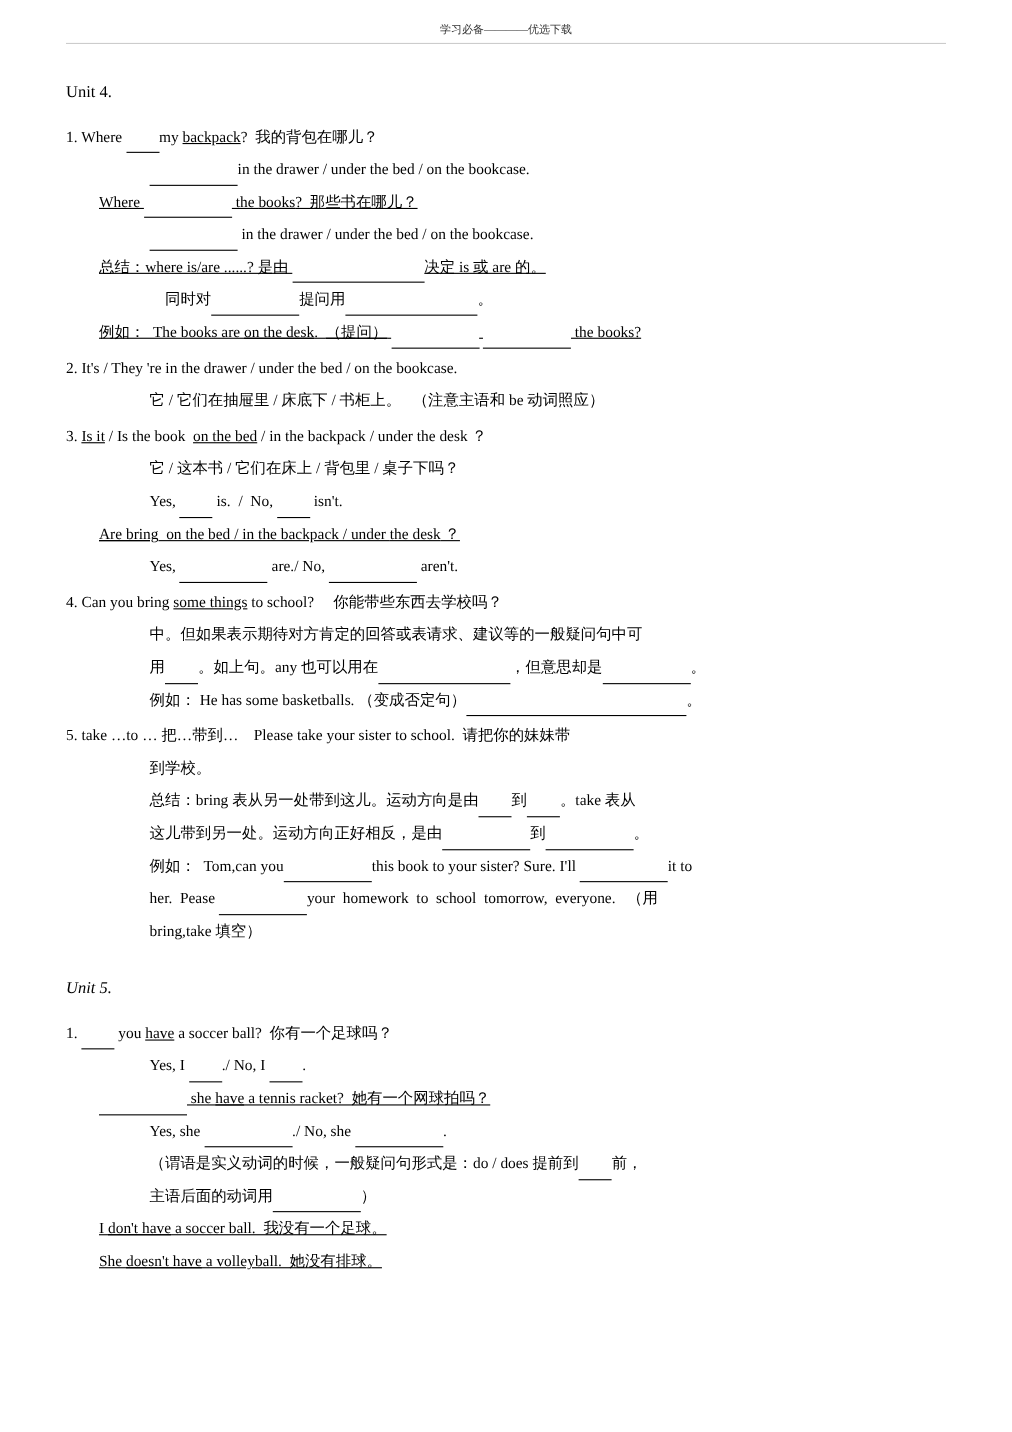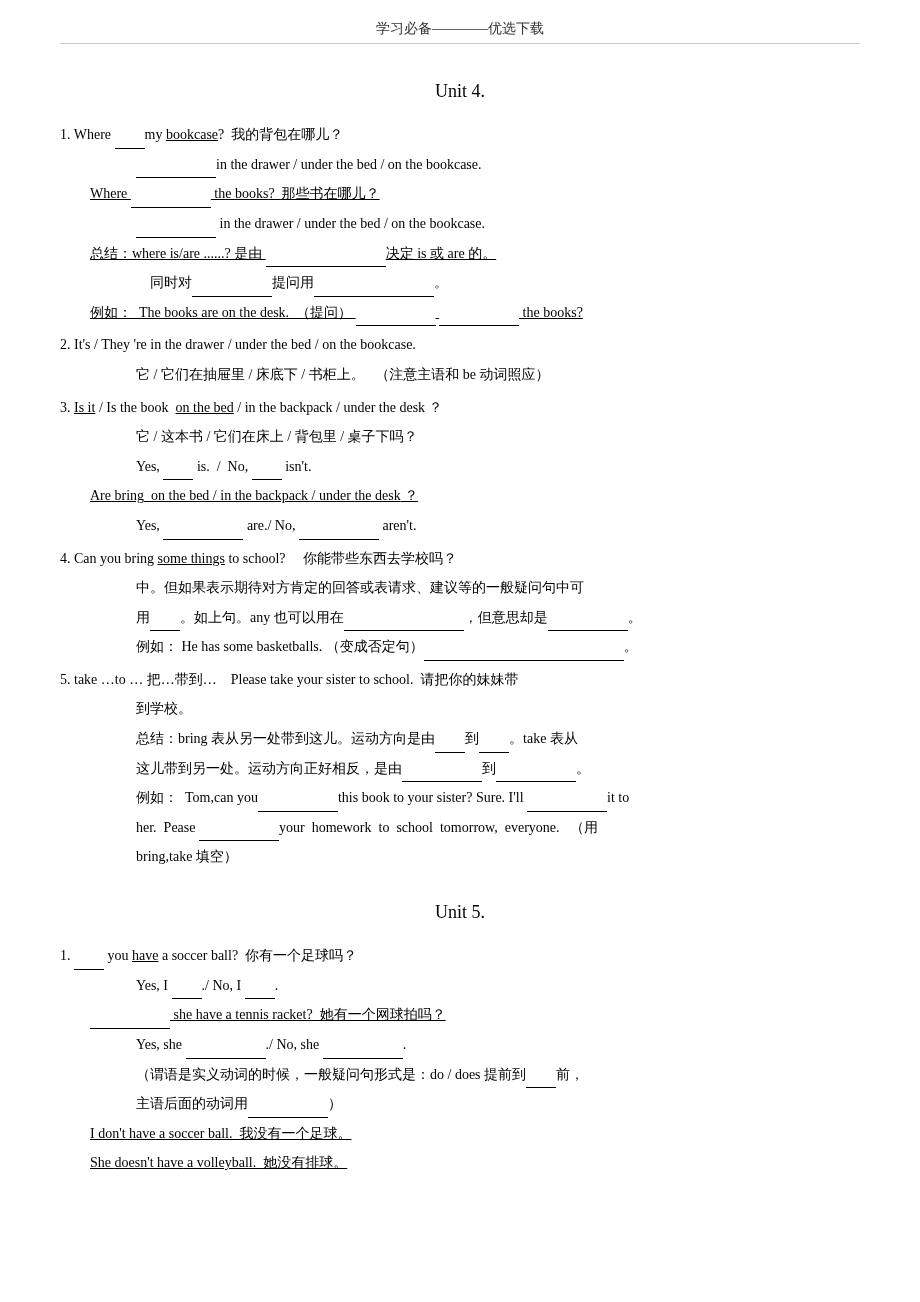--- a/index.html
+++ b/index.html
@@ -11,29 +11,28 @@
       background: #fff;
       font-family: "SimSun", "宋体", serif;
       font-size: 14px;
       color: #000;
       width: 920px;
       min-height: 1302px;
       padding: 20px 60px 40px 60px;
     }
     .header {
       text-align: center;
-      font-size: 14px;
+      font-size: 10px;
       color: #333;
       margin-bottom: 30px;
       border-bottom: 1px solid #ccc;
       padding-bottom: 5px;
     }
     .unit-title {
-      text-align: center;
-      font-size: 18px;
+      font-size: 15px;
       margin: 20px 0 14px 0;
       font-weight: normal;
     }
     .content {
       line-height: 1.9;
     }
     .item {
       margin-bottom: 6px;
     }
     .item-num {
@@ -83,21 +82,21 @@
   <span>学习必备————优选下载</span>
 </div>
 
 <div class="content">
 
   <div class="unit-title">
     <span>Unit 4.</span>
   </div>
 
   <div class="item">
-    <p><span class="item-num">1. </span>Where <span class="blank blank-sm"></span>my <span class="underline">bookcase</span>?&nbsp; 我的背包在哪儿？</p>
+    <p><span class="item-num">1. </span>Where <span class="blank blank-sm"></span>my <span class="underline">backpack</span>?&nbsp; 我的背包在哪儿？</p>
     <p class="indent2"><span class="blank blank-md"></span>in the drawer / under the bed / on the bookcase.</p>
     <p class="indent1">Where <span class="blank blank-md"></span> the <span class="underline">books</span>?&nbsp; 那些书在哪儿？</p>
     <p class="indent2"><span class="blank blank-md"></span> in the drawer / under the bed / on the bookcase.</p>
     <p class="indent1">总结：where is/are ......? 是由 <span class="blank blank-lg"></span>决定 is 或 are 的。</p>
     <p class="indent3">同时对<span class="blank blank-md"></span>提问用<span class="blank blank-lg"></span>。</p>
     <p class="indent1">例如：&nbsp; The books are <span class="underline">on the desk</span>. &nbsp;<span class="underline">（提问）</span> <span class="blank blank-md"></span> <span class="blank blank-md"></span> the books?</p>
   </div>
 
   <div class="item">
     <p><span class="item-num">2. </span>It's / They 're in the drawer / under the bed / on the bookcase.</p>
@@ -123,21 +122,21 @@
     <p><span class="item-num">5. </span>take …to … 把…带到…&nbsp;&nbsp;&nbsp; Please take your sister to school.&nbsp; 请把你的妹妹带</p>
     <p class="indent2">到学校。</p>
     <p class="indent2">总结：bring 表从另一处带到这儿。运动方向是由<span class="blank blank-sm"></span>到<span class="blank blank-sm"></span>。take 表从</p>
     <p class="indent2">这儿带到另一处。运动方向正好相反，是由<span class="blank blank-md"></span>到<span class="blank blank-md"></span>。</p>
     <p class="indent2">例如：&nbsp; Tom,can you<span class="blank blank-md"></span>this book to your sister? Sure. I'll <span class="blank blank-md"></span>it to</p>
     <p class="indent2">her.&nbsp; Pease <span class="blank blank-md"></span>your&nbsp; homework &nbsp;to &nbsp;school &nbsp;tomorrow,&nbsp; everyone.&nbsp;&nbsp; （用</p>
     <p class="indent2">bring,take 填空）</p>
   </div>
 
 
-  <div class="unit-title" style="margin-top:24px;">
+  <div class="unit-title" style="margin-top:24px;font-style:italic;">
     <span>Unit 5.</span>
   </div>
 
   <div class="item">
     <p><span class="item-num">1.&nbsp;</span><span class="blank blank-sm"></span> you <span class="underline">have</span> a soccer ball?&nbsp; 你有一个足球吗？</p>
     <p class="indent2">Yes, I <span class="blank blank-sm"></span>./ No, I <span class="blank blank-sm"></span>.</p>
     <p class="indent1"><span class="blank blank-md"></span> she <span class="underline">have</span> a tennis racket?&nbsp; 她有一个网球拍吗？</p>
     <p class="indent2">Yes, she <span class="blank blank-md"></span>./ No, she <span class="blank blank-md"></span>.</p>
     <p class="indent2">（谓语是实义动词的时候，一般疑问句形式是：do / does 提前到<span class="blank blank-sm"></span>前，</p>
     <p class="indent2">主语后面的动词用<span class="blank blank-md"></span>）</p>

